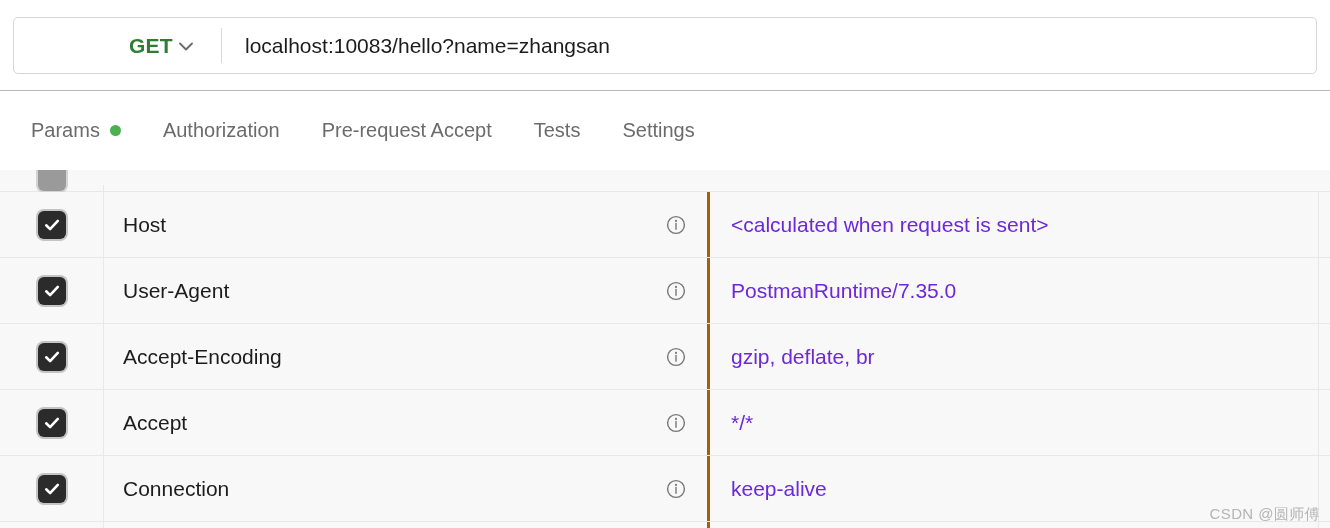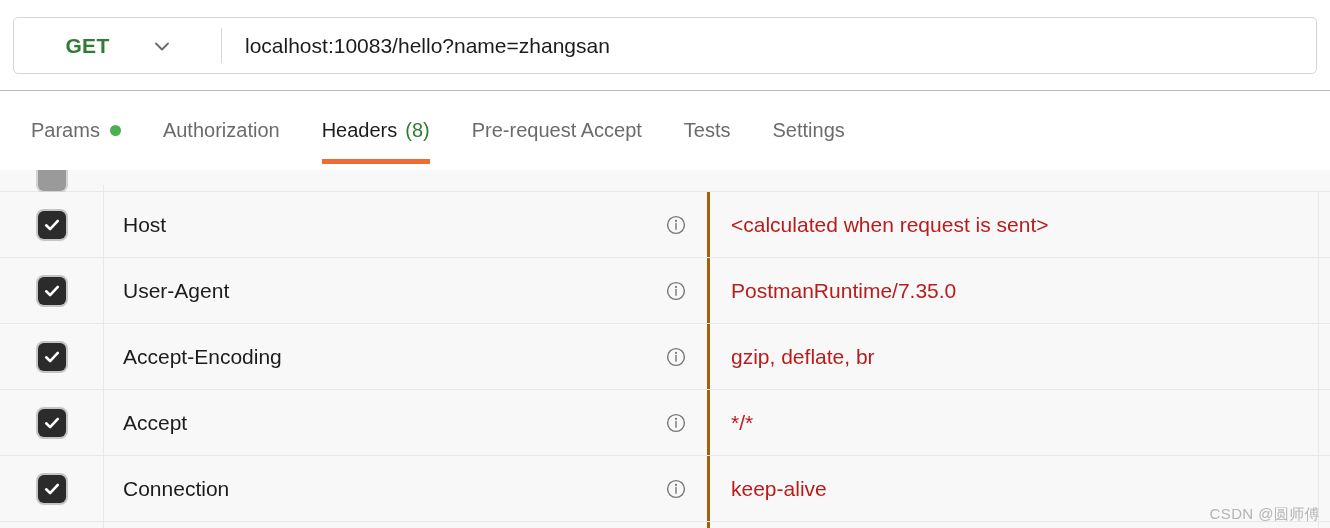--- a/index.html
+++ b/index.html
@@ -36,25 +36,24 @@
     border-radius: 5px;
     background: #ffffff;
     box-sizing: border-box;
     display: flex;
     align-items: stretch;
   }
   #method-select {
     width: 207px;
     display: flex;
     align-items: center;
-    justify-content: center;
+    justify-content: flex-end;
     padding: 0 22px 0 27px;
     box-sizing: border-box;
     cursor: pointer;
-    gap: 39px;
   }
   #method-label {
     font-size: 21px;
     font-weight: bold;
     letter-spacing: 0.3px;
     color: #2f7d32;
   }
   #method-chevron {
     display: block;
     line-height: 0;
@@ -202,21 +201,21 @@
     cursor: text;
   }
   .cell-value {
     flex: 1;
     display: flex;
     align-items: center;
     padding-left: 21px;
     border-right: 1px solid #e8e8e8;
     box-sizing: border-box;
     font-size: 21px;
-    color: #b91c1c;
+    color: #6d28d9;
     cursor: text;
     white-space: nowrap;
     overflow: hidden;
   }
   .cell-tail {
     width: 11px;
     min-width: 11px;
     box-sizing: border-box;
   }
   .info-icon {
@@ -269,25 +268,20 @@
       <span>Params</span>
       <span class="tab-dot"></span>
 
     </div>
 
     <div class="tab">
       <span>Authorization</span>
 
     </div>
 
-    <div class="tab active">
-      <span>Headers</span>
-      <span class="tab-count">(8)</span>
-      <span class="tab-underline"></span>
-    </div>
 
 
     <div class="tab">
       <span>Pre-request Accept</span>
 
     </div>
 
     <div class="tab">
       <span>Tests</span>
 

